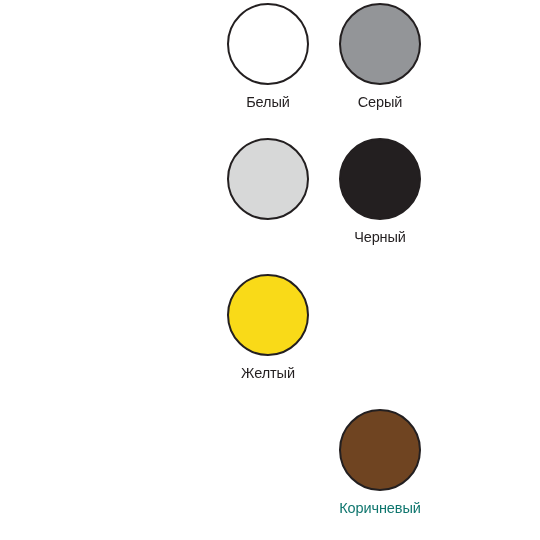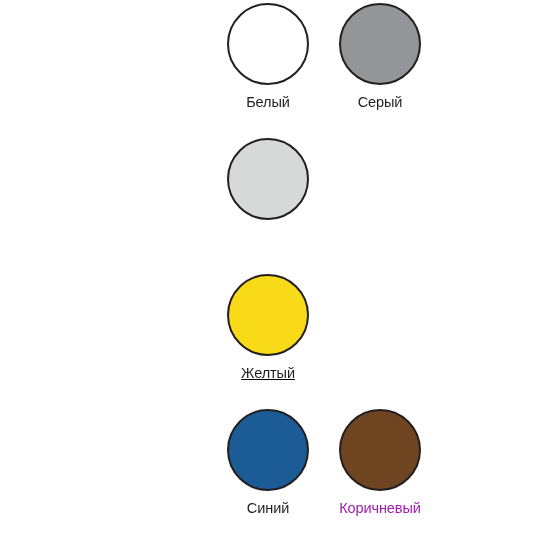--- a/index.html
+++ b/index.html
@@ -34,21 +34,21 @@
   .swatch-cell {
     width: 112px;
     display: flex;
     flex-direction: column;
     align-items: center;
   }
   .swatch-cell.col-a { grid-column: 2; }
   .swatch-cell.col-b { grid-column: 3; justify-content: space-between; }
   .swatch-cell.row-1 { grid-row: 1; }
   .swatch-cell.row-2 { grid-row: 2; }
-  .swatch-cell.row-3 { grid-row: 3; text-decoration: underline; }
+  .swatch-cell.row-3 { grid-row: 3; }
   .swatch-cell.row-4 { grid-row: 4; }
 
   .swatch-disc {
     width: 82px;
     height: 82px;
     border-radius: 50%;
     border: 2.6px solid #231f20;
     box-sizing: border-box;
     margin-top: 3px;
   }
@@ -76,31 +76,31 @@
 
     <div class="swatch-cell col-b row-1">
       <div class="swatch-disc" style="background-color: rgb(147, 149, 152); border-color: rgb(35, 31, 32);"></div>
       <div class="swatch-label" style="color: rgb(35, 31, 32);">Серый</div>
     </div>
 
     <div class="swatch-cell col-a row-2">
       <div class="swatch-disc" style="background-color: rgb(215, 216, 216); border-color: rgb(35, 31, 32);"></div>
     </div>
 
+    <div class="swatch-cell col-b row-2">
+      <div class="swatch-disc" style="background-color: rgb(35, 31, 32); border-color: rgb(35, 31, 32);"></div>
+      <div class="swatch-label" style="color: rgb(35, 31, 32);">Черный</div>
+    </div>
 
     <div class="swatch-cell col-a row-3">
       <div class="swatch-disc" style="background-color: rgb(249, 218, 24); border-color: rgb(35, 31, 32);"></div>
       <div class="swatch-label" style="color: rgb(35, 31, 32);">Желтый</div>
     </div>
 
 
-    <div class="swatch-cell col-a row-4">
-      <div class="swatch-disc" style="background-color: rgb(27, 91, 150); border-color: rgb(35, 31, 32);"></div>
-      <div class="swatch-label" style="color: rgb(35, 31, 32);">Синий</div>
-    </div>
 
     <div class="swatch-cell col-b row-4">
       <div class="swatch-disc" style="background-color: rgb(111, 68, 33); border-color: rgb(35, 31, 32);"></div>
-      <div class="swatch-label" style="color: #a21caf;">Коричневый</div>
+      <div class="swatch-label" style="color: #0f766e;">Коричневый</div>
     </div>
 
   </div>
 </div>
 
 </body></html>

